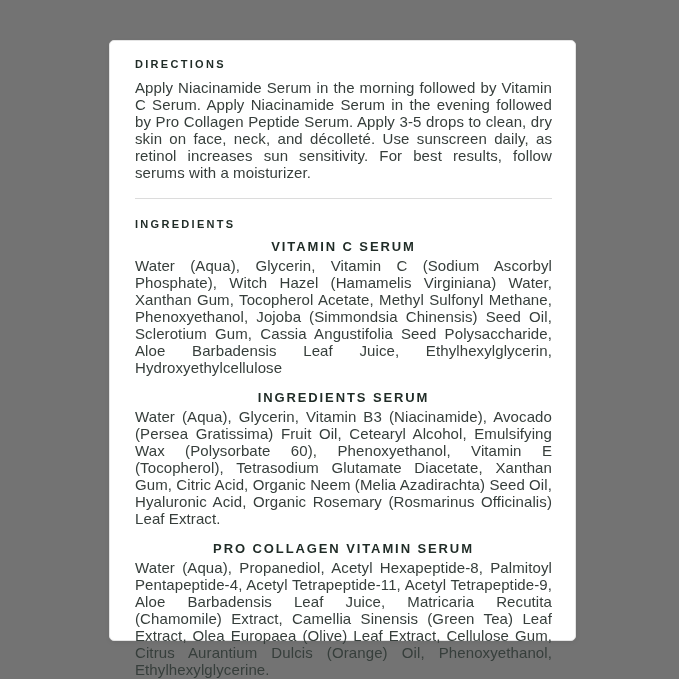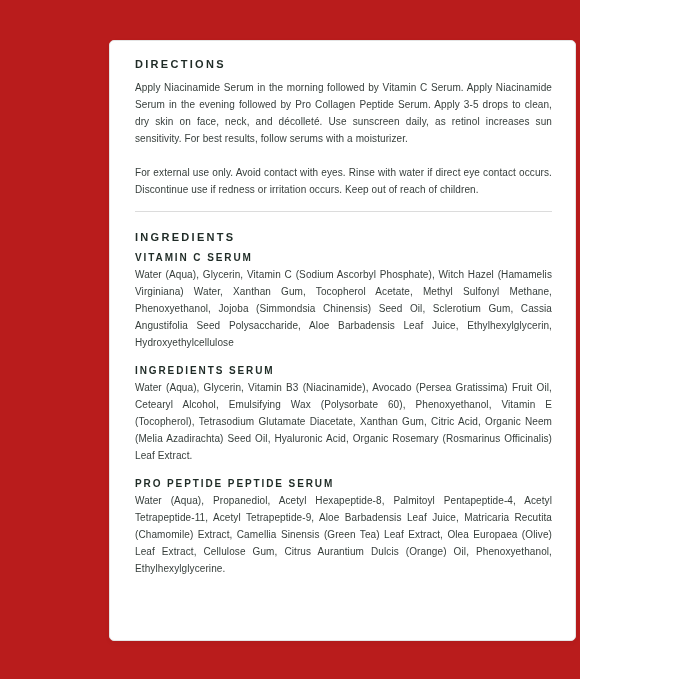--- a/index.html
+++ b/index.html
@@ -6,23 +6,23 @@
     margin: 0;
     padding: 0;
     width: 679px;
     height: 679px;
     background: #ffffff;
     font-family: "Liberation Sans", sans-serif;
   }
 
   .stage {
     position: relative;
-    width: 580px;
+    width: 679px;
     height: 679px;
-    background: #b91c1c;
+    background: #737373;
     overflow: hidden;
   }
 
   .card {
     position: absolute;
     left: 109px;
     top: 40px;
     width: 467px;
     height: 601px;
     box-sizing: border-box;
@@ -35,29 +35,30 @@
 
   .section-heading {
     font-size: 11px;
     font-weight: bold;
     letter-spacing: 2.3px;
     color: #1f2b26;
     margin: 0 0 9px 0;
   }
 
   .sub-heading {
-    font-size: 10px;
+    font-size: 13px;
     font-weight: bold;
     letter-spacing: 1.9px;
     color: #1f2b26;
     margin: 0 0 3px 0;
+    text-align: center;
   }
 
   .body-text {
-    font-size: 10px;
+    font-size: 15px;
     line-height: 17px;
     letter-spacing: 0.1px;
     color: #363e3b;
     text-align: justify;
     margin: 0;
   }
 
   .para-gap { margin-bottom: 17px; }
 
   .divider {
@@ -73,35 +74,34 @@
 </head>
 <body>
 
 <div class="stage">
   <div class="card">
 
     <div class="section-heading">DIRECTIONS</div>
 
     <p class="body-text para-gap">Apply Niacinamide Serum in the morning followed by Vitamin C Serum. Apply Niacinamide Serum in the evening followed by Pro Collagen Peptide Serum. Apply 3-5 drops to clean, dry skin on face, neck, and décolleté. Use sunscreen daily, as retinol increases sun sensitivity. For best results, follow serums with a moisturizer.</p>
 
-    <p class="body-text">For external use only. Avoid contact with eyes. Rinse with water if direct eye contact occurs. Discontinue use if redness or irritation occurs. Keep out of reach of children.</p>
 
     <hr class="divider">
 
     <div class="section-heading ingredients-heading-gap">INGREDIENTS</div>
 
     <div class="ingredient-section">
       <div class="sub-heading">VITAMIN C SERUM</div>
       <p class="body-text">Water (Aqua), Glycerin, Vitamin C (Sodium Ascorbyl Phosphate), Witch Hazel (Hamamelis Virginiana) Water, Xanthan Gum, Tocopherol Acetate, Methyl Sulfonyl Methane, Phenoxyethanol, Jojoba (Simmondsia Chinensis) Seed Oil, Sclerotium Gum, Cassia Angustifolia Seed Polysaccharide, Aloe Barbadensis Leaf Juice, Ethylhexylglycerin, Hydroxyethylcellulose</p>
     </div>
 
     <div class="ingredient-section">
       <div class="sub-heading">INGREDIENTS SERUM</div>
       <p class="body-text">Water (Aqua), Glycerin, Vitamin B3 (Niacinamide), Avocado (Persea Gratissima) Fruit Oil, Cetearyl Alcohol, Emulsifying Wax (Polysorbate 60), Phenoxyethanol, Vitamin E (Tocopherol), Tetrasodium Glutamate Diacetate, Xanthan Gum, Citric Acid, Organic Neem (Melia Azadirachta) Seed Oil, Hyaluronic Acid, Organic Rosemary (Rosmarinus Officinalis) Leaf Extract.</p>
     </div>
 
     <div class="ingredient-section">
-      <div class="sub-heading">PRO PEPTIDE PEPTIDE SERUM</div>
+      <div class="sub-heading">PRO COLLAGEN VITAMIN SERUM</div>
       <p class="body-text">Water (Aqua), Propanediol, Acetyl Hexapeptide-8, Palmitoyl Pentapeptide-4, Acetyl Tetrapeptide-11, Acetyl Tetrapeptide-9, Aloe Barbadensis Leaf Juice, Matricaria Recutita (Chamomile) Extract, Camellia Sinensis (Green Tea) Leaf Extract, Olea Europaea (Olive) Leaf Extract, Cellulose Gum, Citrus Aurantium Dulcis (Orange) Oil, Phenoxyethanol, Ethylhexylglycerine.</p>
     </div>
 
   </div>
 </div>
 
 </body></html>

